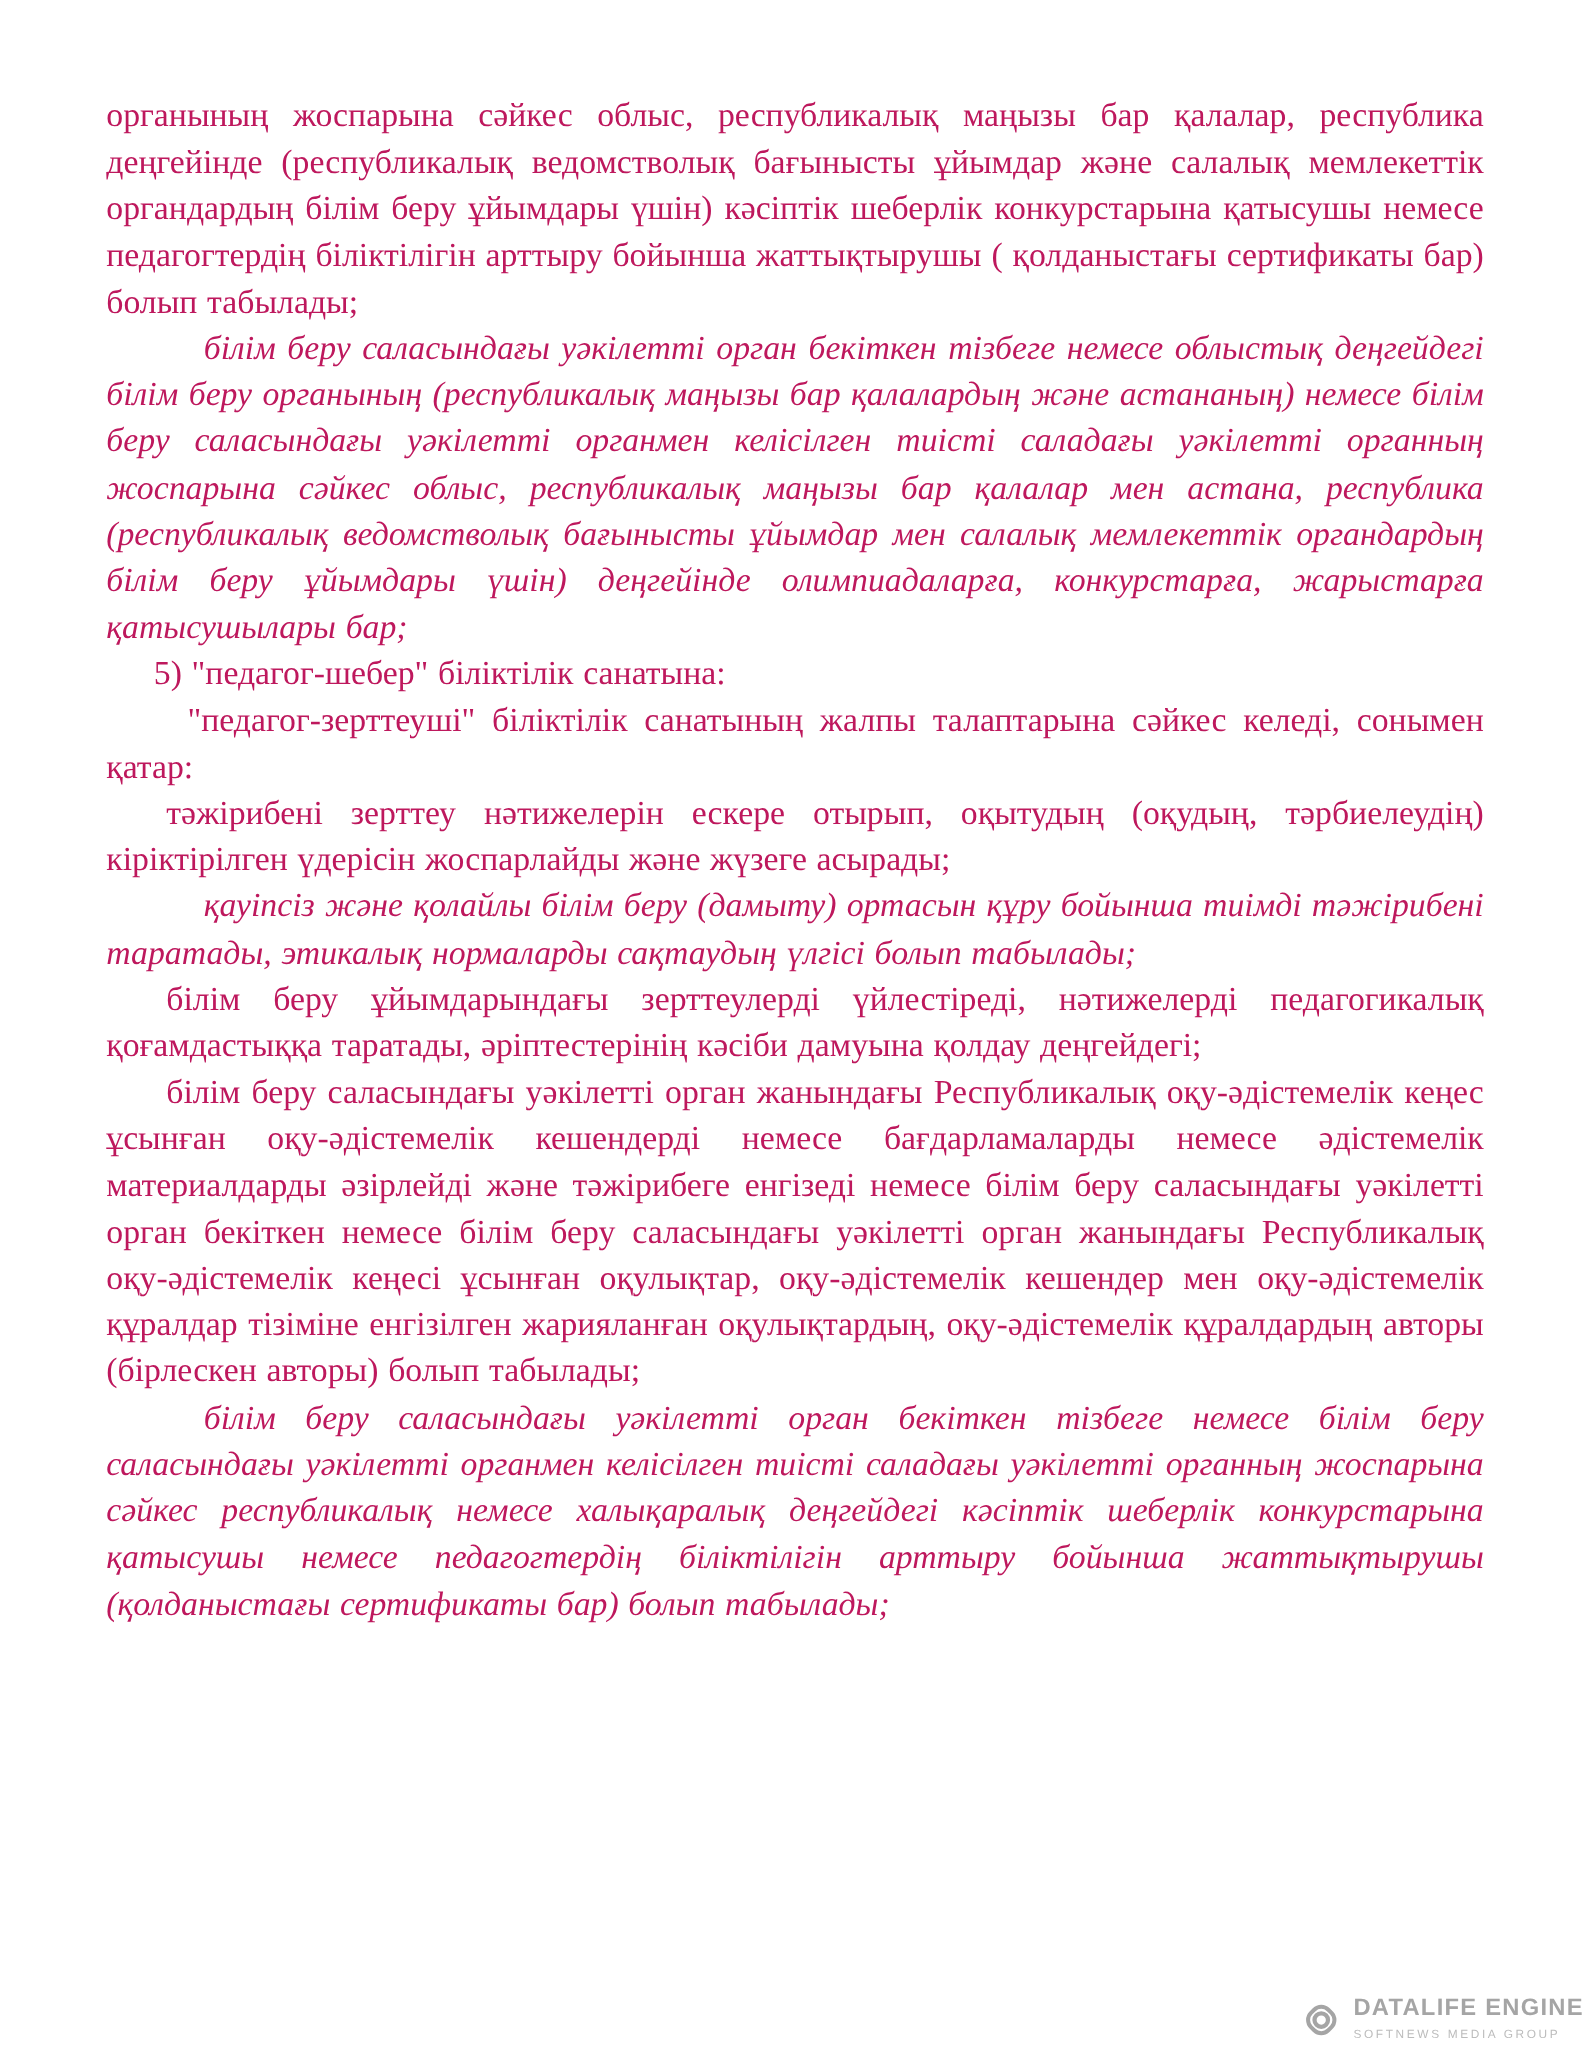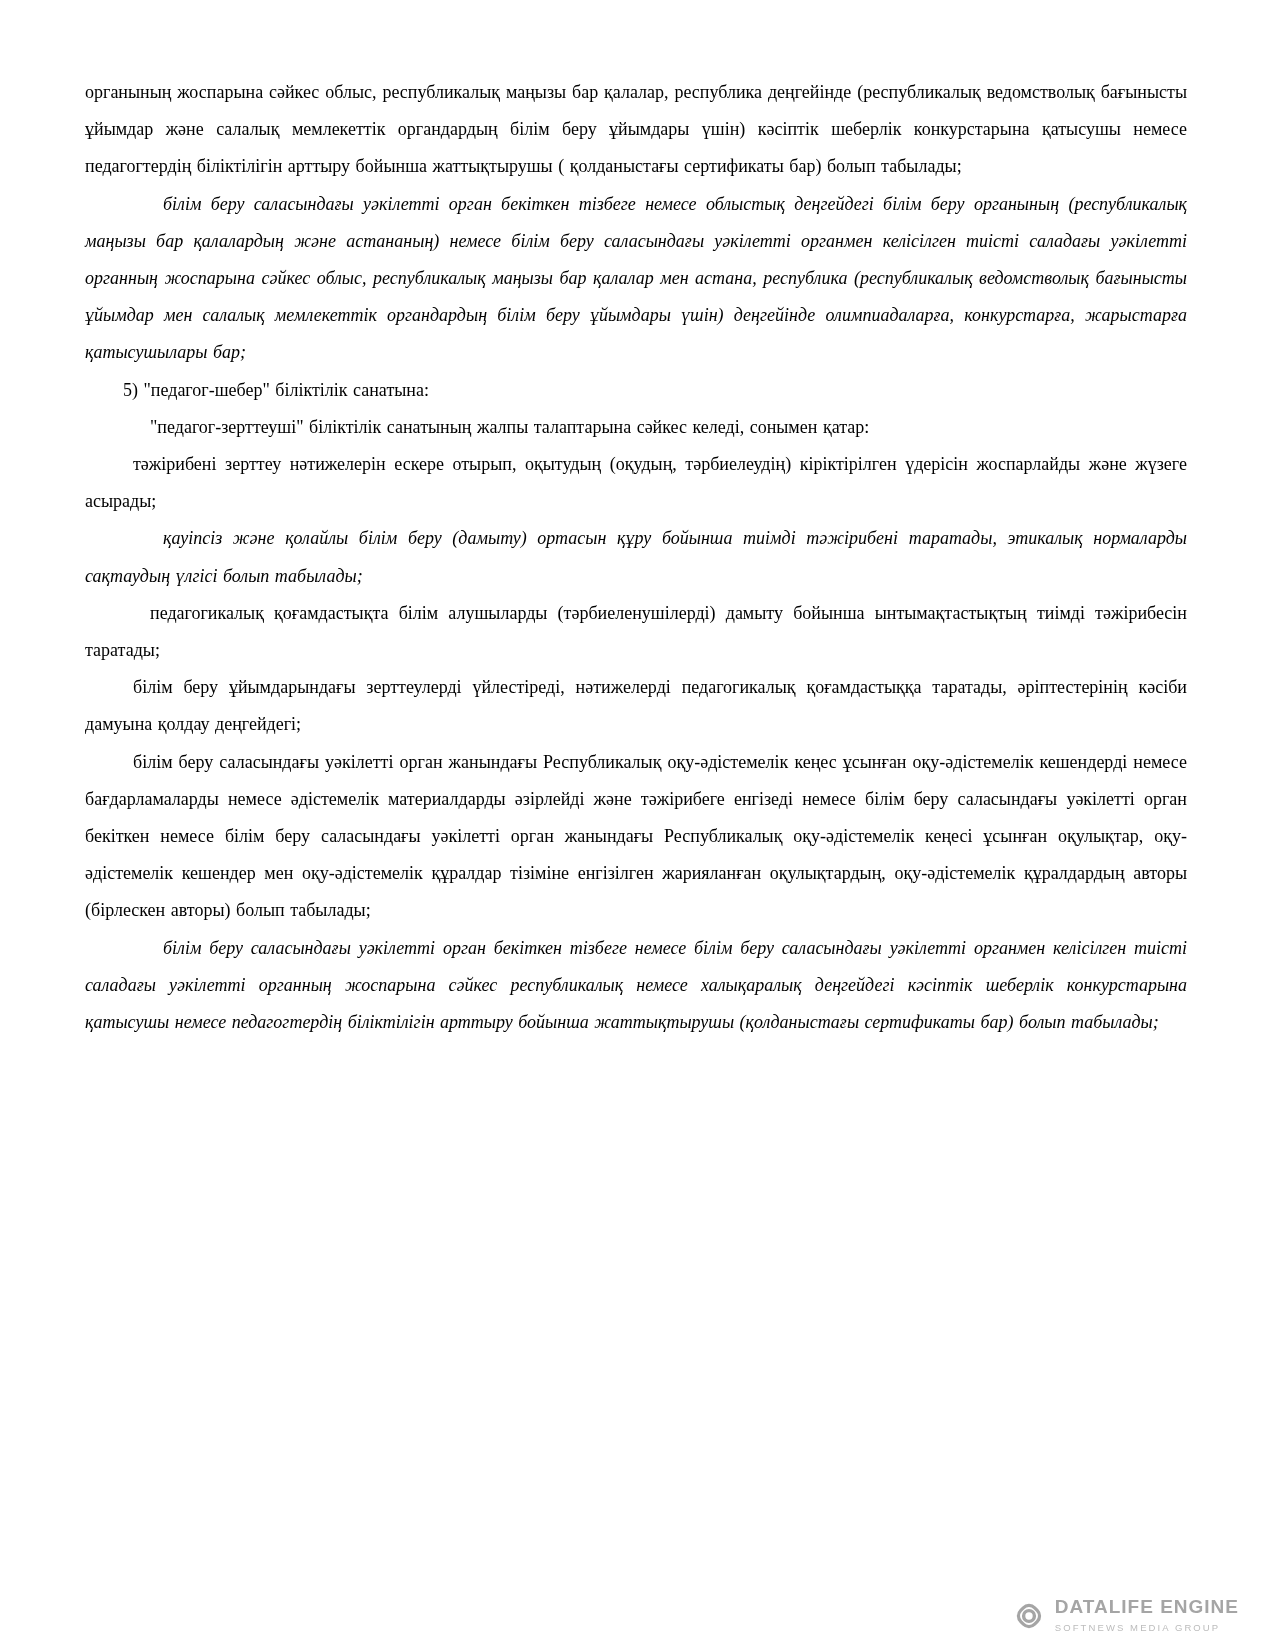--- a/index.html
+++ b/index.html
@@ -15,37 +15,37 @@
     font-family: "Liberation Serif", serif;
   }
   .page {
     box-sizing: border-box;
     width: 1275px;
     padding: 74px 88px 0 85px;
   }
   p.para {
     margin: 0;
     padding: 0;
-    font-size: 18px;
+    font-size: 27px;
     line-height: 37.2px;
-    color: #000000;
+    color: #be185d;
     text-align: justify;
     font-family: "Liberation Serif", serif;
     word-spacing: 1px;
   }
   
   .ind-0  { text-indent: 0; }
   .ind-s  { text-indent: 38px; }
   .ind-m  { text-indent: 48px; }
   .ind-l  { text-indent: 65px; }
   .ind-xl { text-indent: 78px; font-style: italic; }
 
   .watermark {
     position: absolute;
-    right: 36px;
+    right: 8px;
     bottom: 16px;
     display: flex;
     align-items: center;
     gap: 9px;
     user-select: none;
   }
   .watermark .logo-icon {
     width: 34px;
     height: 34px;
     display: block;
@@ -78,21 +78,20 @@
 </head>
 <body>
 
 <div class="page">
   <p class="para ind-0">органының жоспарына сәйкес облыс, республикалық маңызы бар қалалар, республика деңгейінде (республикалық ведомстволық бағынысты ұйымдар және салалық мемлекеттік органдардың білім беру ұйымдары үшін) кәсіптік шеберлік конкурстарына қатысушы немесе педагогтердің біліктілігін арттыру бойынша жаттықтырушы ( қолданыстағы сертификаты бар) болып табылады;</p>
   <p class="para ind-xl">білім беру саласындағы уәкілетті орган бекіткен тізбеге немесе облыстық деңгейдегі білім беру органының (республикалық маңызы бар қалалардың және астананың) немесе білім беру саласындағы уәкілетті органмен келісілген тиісті саладағы уәкілетті органның жоспарына сәйкес облыс, республикалық маңызы бар қалалар мен астана, республика (республикалық ведомстволық бағынысты ұйымдар мен салалық мемлекеттік органдардың білім беру ұйымдары үшін) деңгейінде олимпиадаларға, конкурстарға, жарыстарға қатысушылары бар;</p>
   <p class="para ind-s">5) "педагог-шебер" біліктілік санатына:</p>
   <p class="para ind-l">"педагог-зерттеуші" біліктілік санатының жалпы талаптарына сәйкес келеді, сонымен қатар:</p>
   <p class="para ind-m">тәжірибені зерттеу нәтижелерін ескере отырып, оқытудың (оқудың, тәрбиелеудің) кіріктірілген үдерісін жоспарлайды және жүзеге асырады;</p>
   <p class="para ind-xl">қауіпсіз және қолайлы білім беру (дамыту) ортасын құру бойынша тиімді тәжірибені таратады, этикалық нормаларды сақтаудың үлгісі болып табылады;</p>
-  <p class="para ind-l">педагогикалық қоғамдастықта білім алушыларды (тәрбиеленушілерді) дамыту бойынша ынтымақтастықтың тиімді тәжірибесін таратады;</p>
   <p class="para ind-m">білім беру ұйымдарындағы зерттеулерді үйлестіреді, нәтижелерді педагогикалық қоғамдастыққа таратады, әріптестерінің кәсіби дамуына қолдау деңгейдегі;</p>
   <p class="para ind-m">білім беру саласындағы уәкілетті орган жанындағы Республикалық оқу-әдістемелік кеңес ұсынған оқу-әдістемелік кешендерді немесе бағдарламаларды немесе әдістемелік материалдарды әзірлейді және тәжірибеге енгізеді немесе білім беру саласындағы уәкілетті орган бекіткен немесе білім беру саласындағы уәкілетті орган жанындағы Республикалық оқу-әдістемелік кеңесі ұсынған оқулықтар, оқу-әдістемелік кешендер мен оқу-әдістемелік құралдар тізіміне енгізілген жарияланған оқулықтардың, оқу-әдістемелік құралдардың авторы (бірлескен авторы) болып табылады;</p>
   <p class="para ind-xl">білім беру саласындағы уәкілетті орган бекіткен тізбеге немесе білім беру саласындағы уәкілетті органмен келісілген тиісті саладағы уәкілетті органның жоспарына сәйкес республикалық немесе халықаралық деңгейдегі кәсіптік шеберлік конкурстарына қатысушы немесе педагогтердің біліктілігін арттыру бойынша жаттықтырушы (қолданыстағы сертификаты бар) болып табылады;</p>
 </div>
 
 <div class="watermark">
   <svg class="logo-icon" viewBox="0 0 34 34" aria-hidden="true">
     <rect x="7.2" y="7.2" width="19.6" height="19.6" rx="8" transform="rotate(45 17 17)" fill="none" stroke="#a5a5a5" stroke-width="3.2"></rect>
     <circle cx="17" cy="17" r="5.4" fill="none" stroke="#a5a5a5" stroke-width="3.4"></circle>
   </svg>

